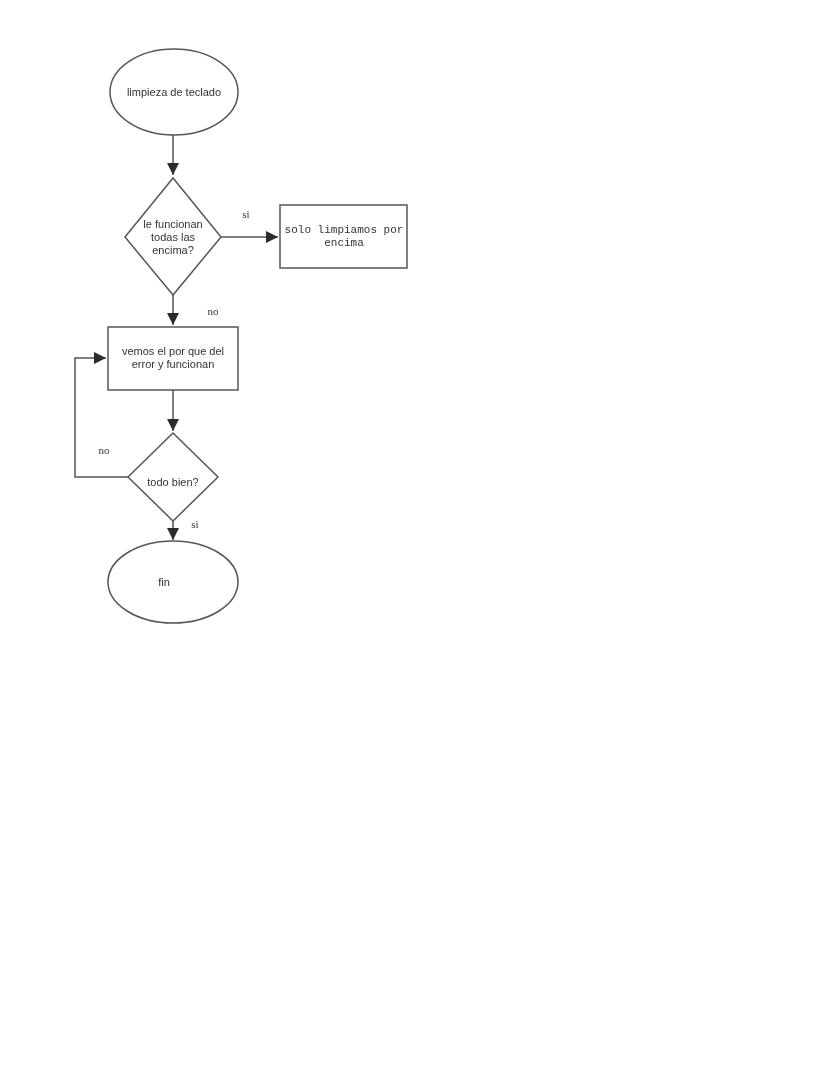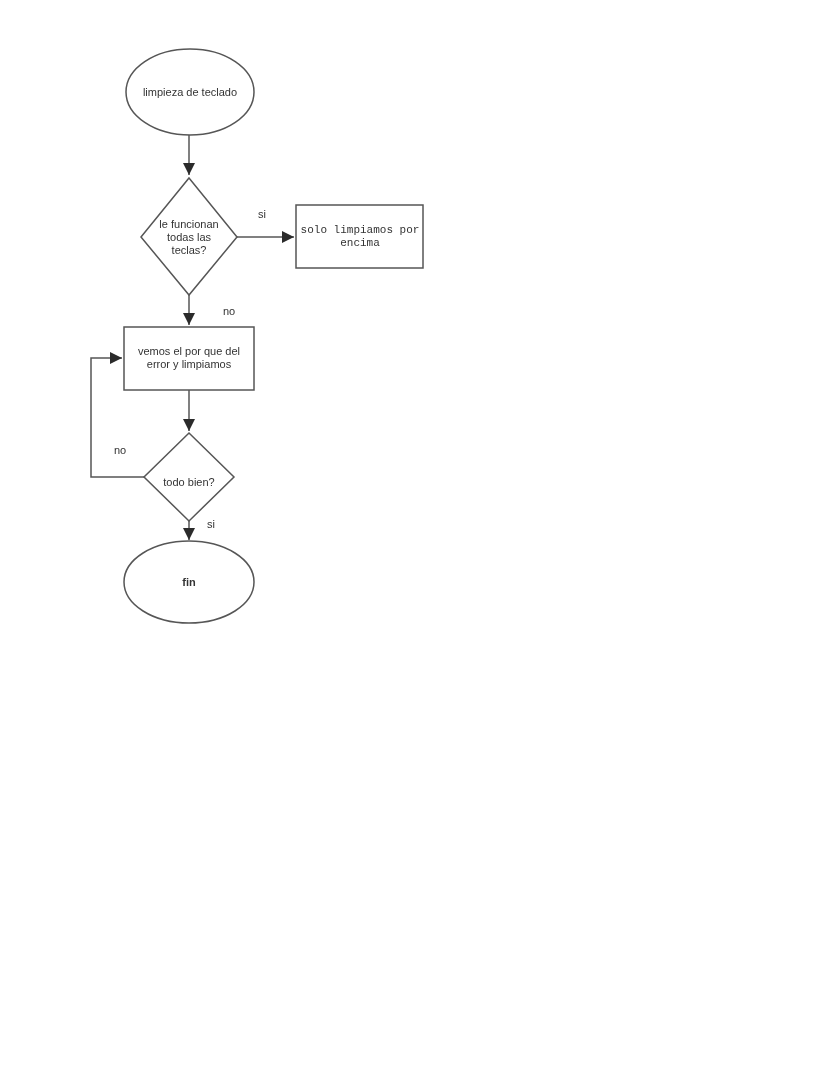--- a/index.html
+++ b/index.html
@@ -4,34 +4,33 @@
 <style>
   * { margin: 0; padding: 0; box-sizing: border-box; }
   html, body { background: #ffffff; }
   body { font-family: "Liberation Sans", sans-serif; }
   .canvas {
     position: relative;
     width: 780px;
     height: 1079px;
     background: #ffffff;
     overflow: hidden;
-    margin-left: 16px;
   }
   .canvas svg { position: absolute; left: 0; top: 0; display: block; }
   .node-label, .edge-label {
     position: absolute;
     transform: translate(-50%, -50%);
     font-size: 11px;
     line-height: 13px;
     color: #333333;
     text-align: center;
     white-space: pre-line;
     pointer-events: none;
   }
-  .edge-label { white-space: nowrap; }
+  .edge-label { white-space: nowrap; font-family: Liberation Serif, serif; }
 </style>
 </head>
 <body>
 
 <div class="canvas">
 
   <svg width="828" height="1079" viewBox="0 0 828 1079">
     <defs>
       <marker id="arrow" viewBox="0 0 10 10" refX="10" refY="5" markerWidth="8" markerHeight="8" orient="auto">
         <path d="M0,0 L10,5 L0,10 z" fill="#2b2b2b"></path>
@@ -60,31 +59,31 @@
 
     <line x1="173" y1="521" x2="173" y2="540" stroke="#565656" stroke-width="1.5" marker-end="url(#arrow)"></line>
 
     <ellipse cx="173" cy="582" rx="65" ry="41" fill="none" stroke="#565656" stroke-width="1.5"></ellipse>
   </svg>
 
   <div class="node-label" style="left:174px; top:92px;">limpieza de teclado</div>
 
   <div class="node-label" style="left:173px; top:237px;">le funcionan
 todas las
-teclas?</div>
+encima?</div>
 
   <div class="node-label" style="left:344px; top:237px;font-family:Liberation Mono, monospace;">solo limpiamos por
 encima</div>
 
   <div class="node-label" style="left:173px; top:358px;">vemos el por que del
-error y limpiamos</div>
+error y funcionan</div>
 
   <div class="node-label" style="left:173px; top:482px;">todo bien?</div>
 
-  <div class="node-label" style="left:173px; top:582px;font-weight:bold;">fin</div>
+  <div class="node-label" style="left:164px; top:582px;">fin</div>
 
   <div class="edge-label" style="left:246px; top:214px;">si</div>
 
   <div class="edge-label" style="left:213px; top:311px;">no</div>
 
   <div class="edge-label" style="left:104px; top:450px;">no</div>
 
   <div class="edge-label" style="left:195px; top:524px;">si</div>
 
 </div>

